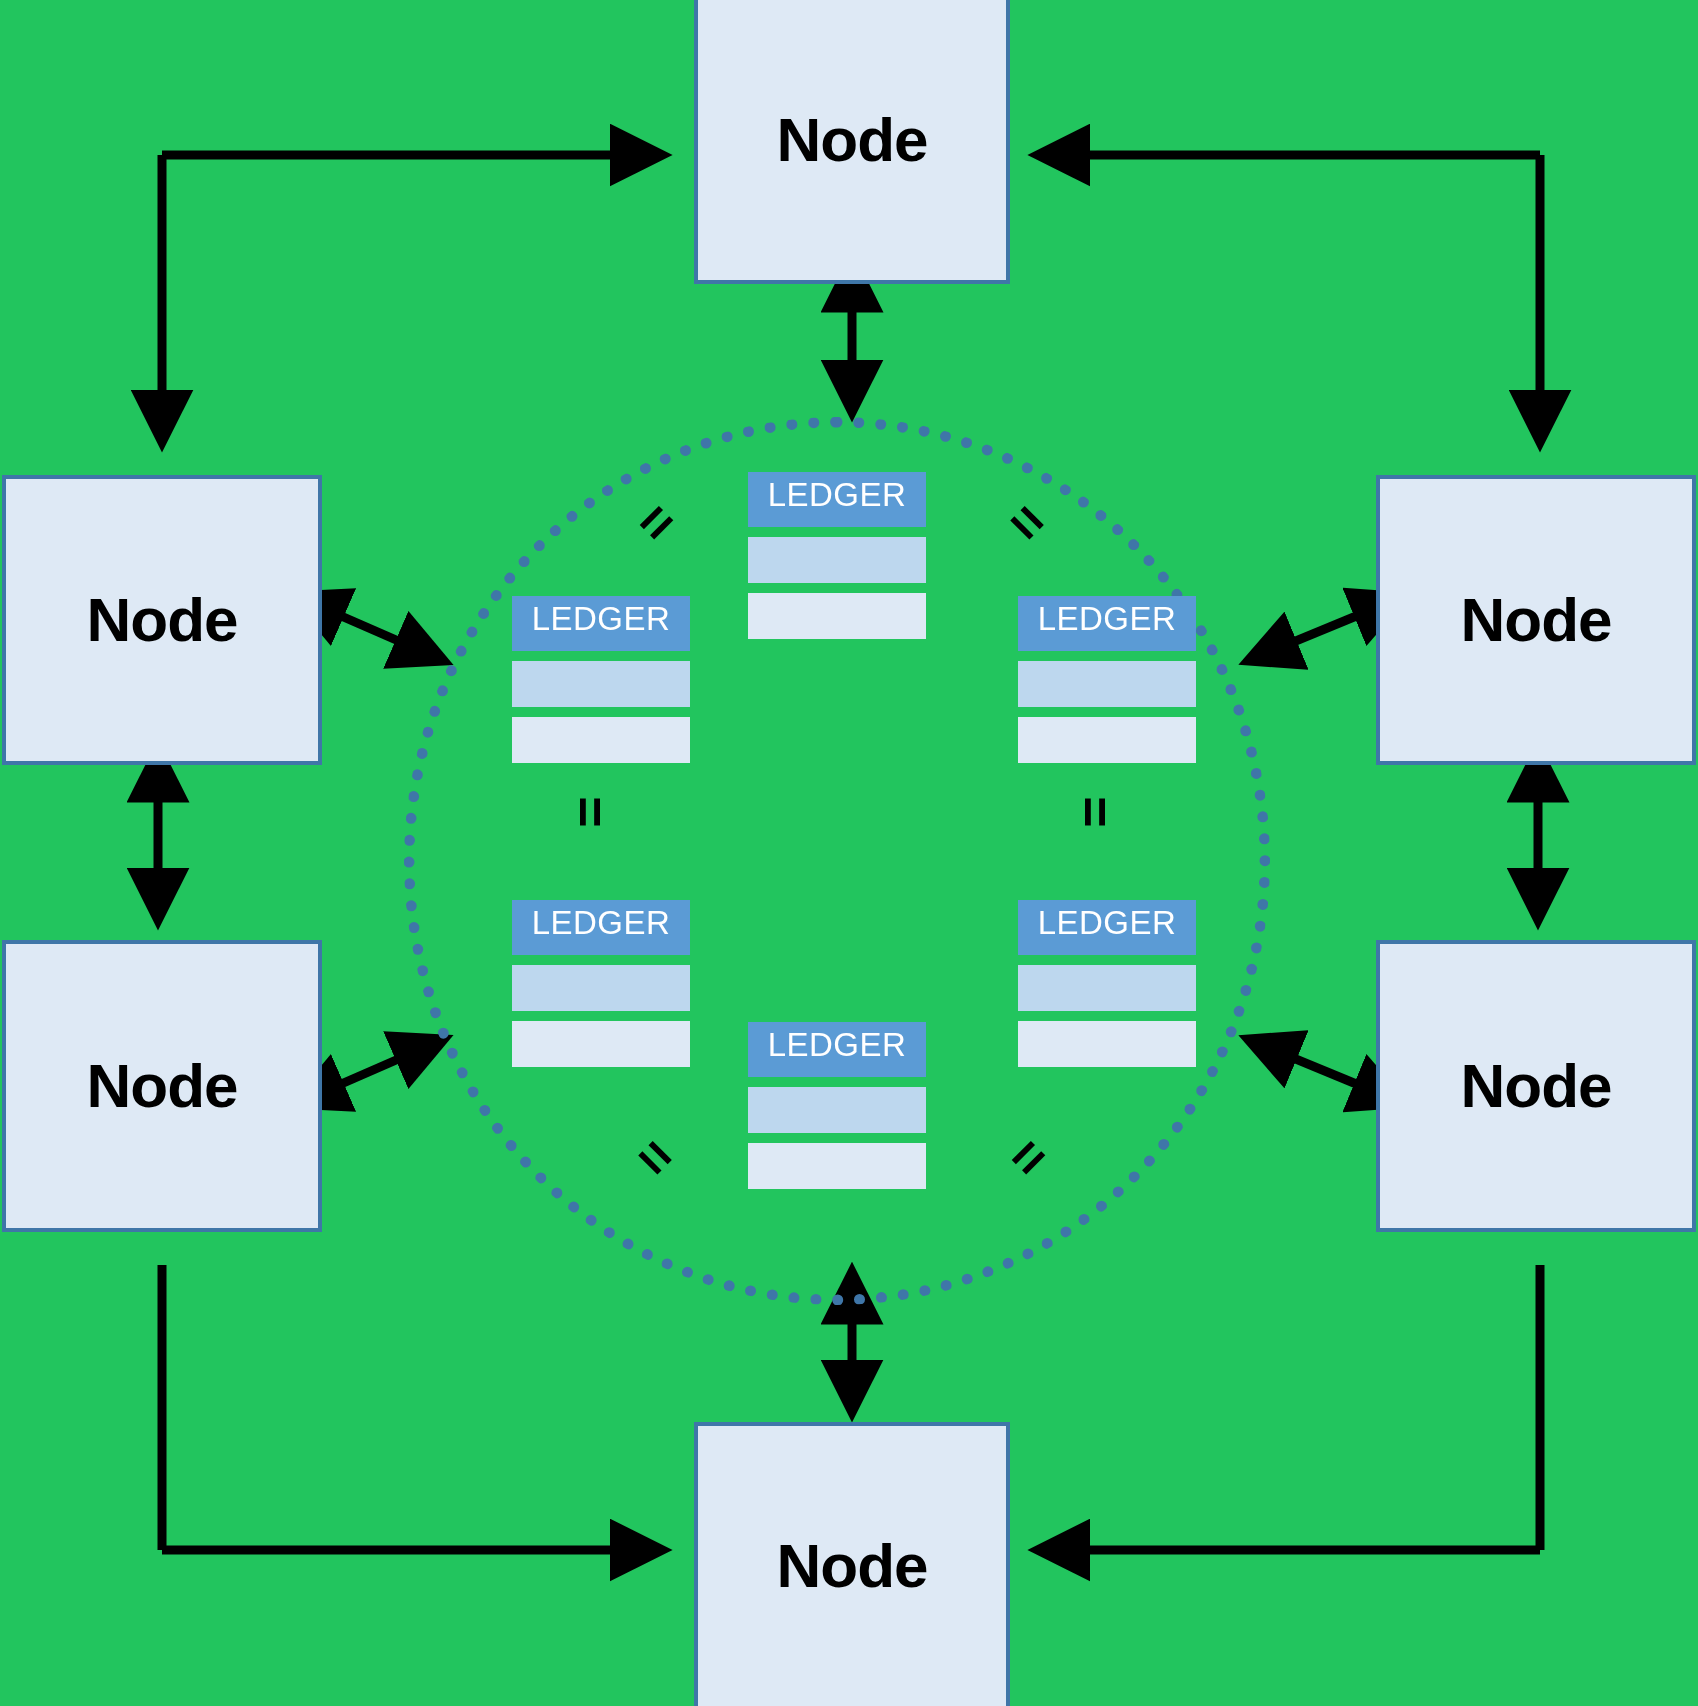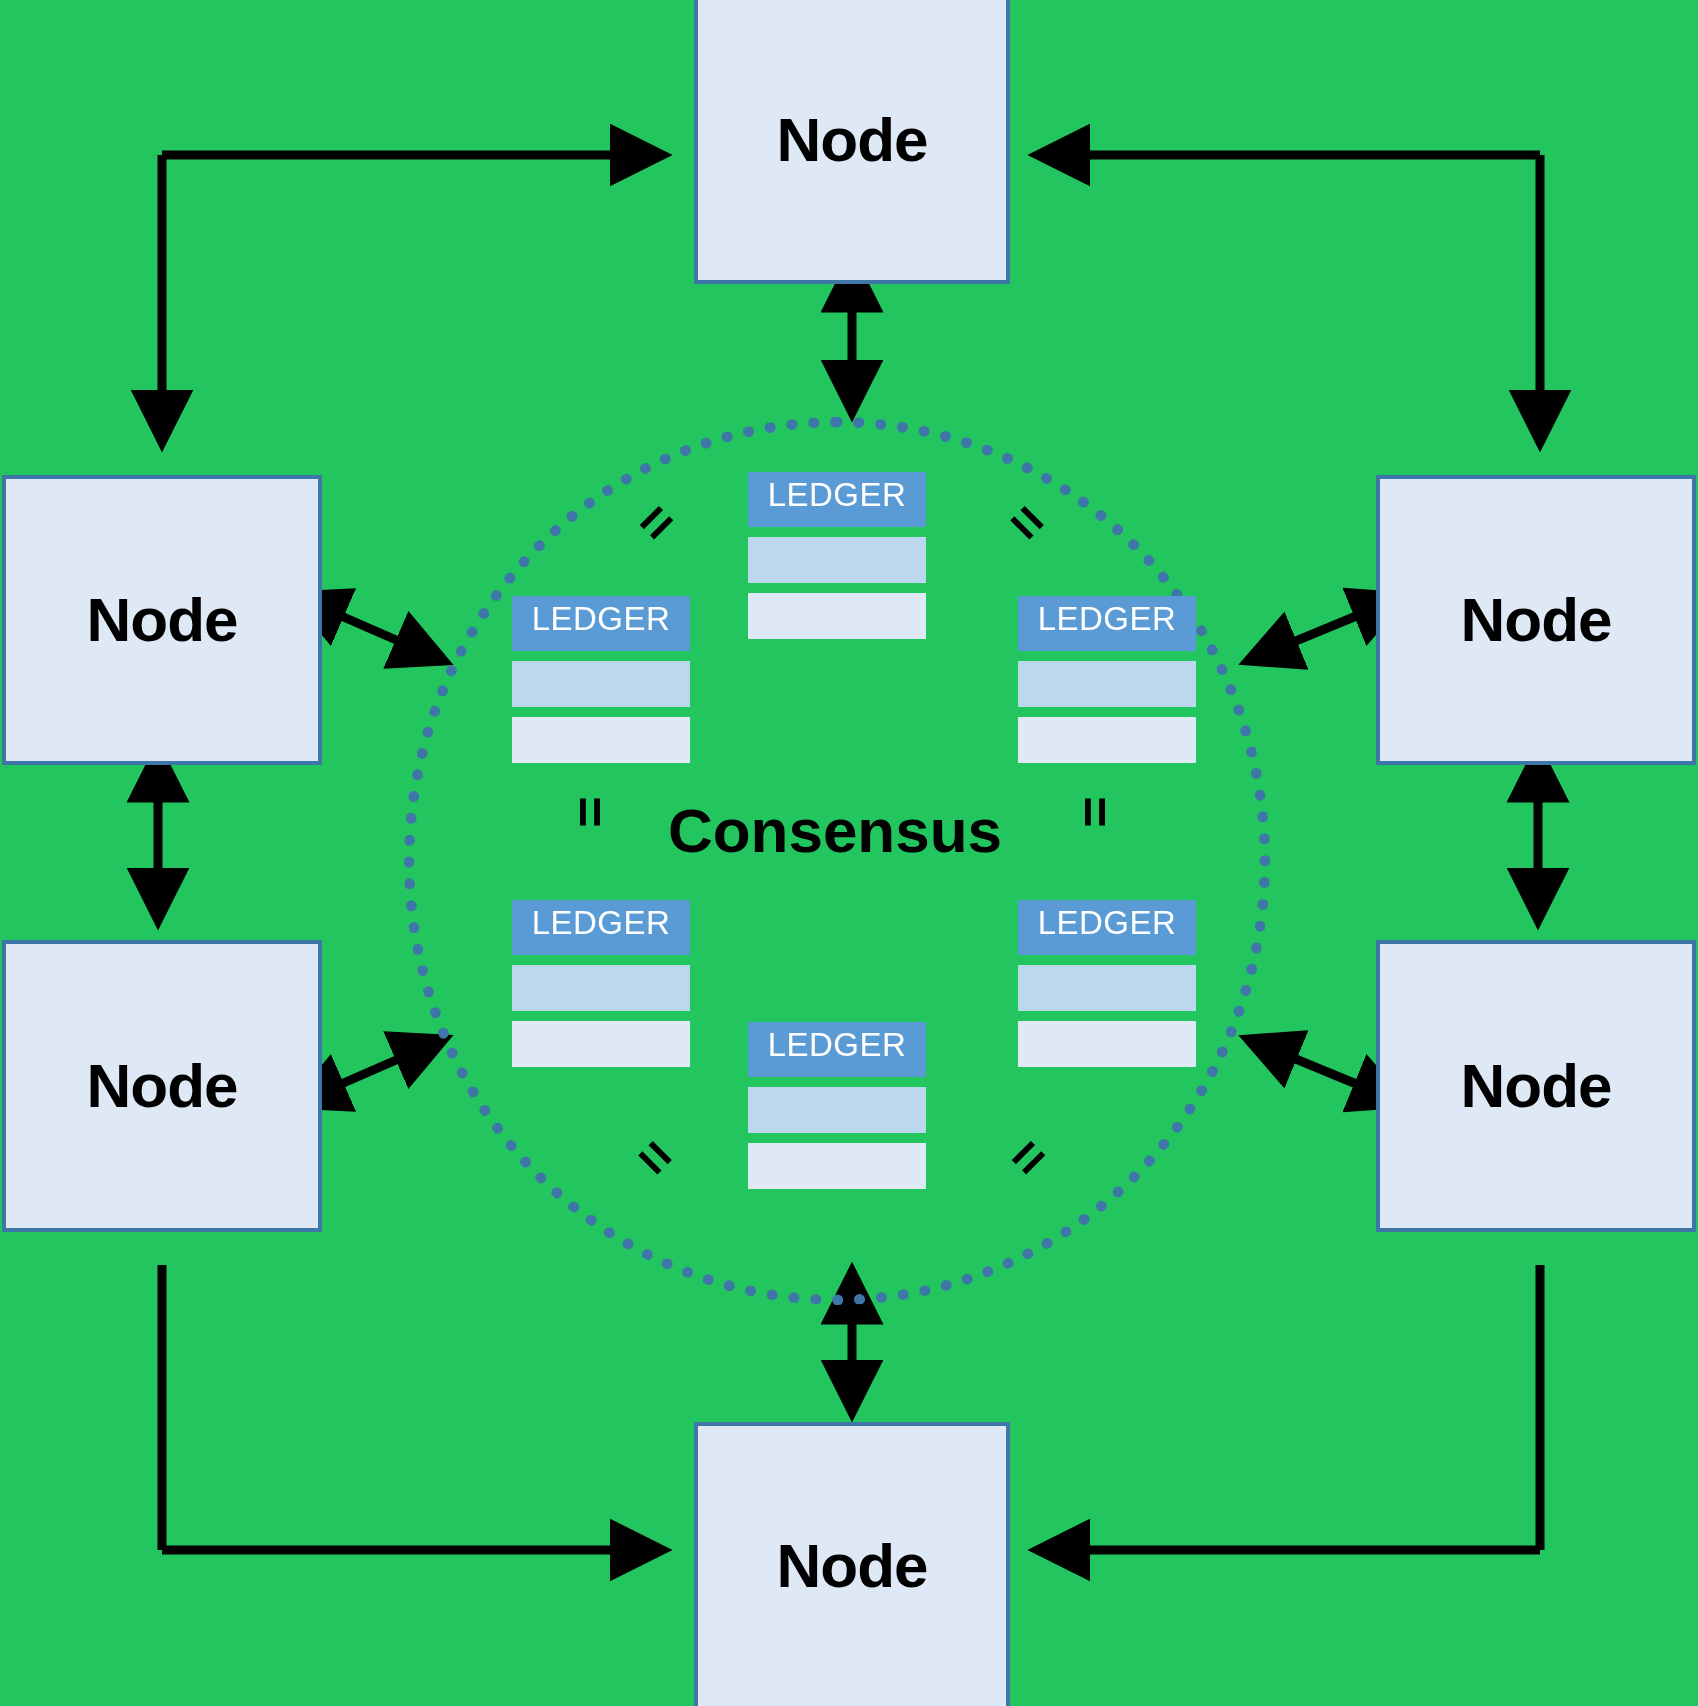--- a/index.html
+++ b/index.html
@@ -249,15 +249,14 @@
     <div class="ledger-row low"></div>
   </div>
 
   <div class="eq" id="eq-tl">=</div>
   <div class="eq" id="eq-tr">=</div>
   <div class="eq" id="eq-ml">=</div>
   <div class="eq" id="eq-mr">=</div>
   <div class="eq" id="eq-bl">=</div>
   <div class="eq" id="eq-br">=</div>
 
-  <div id="consensus-label">Consensus</div>
 
 </div>
 
 </body></html>

